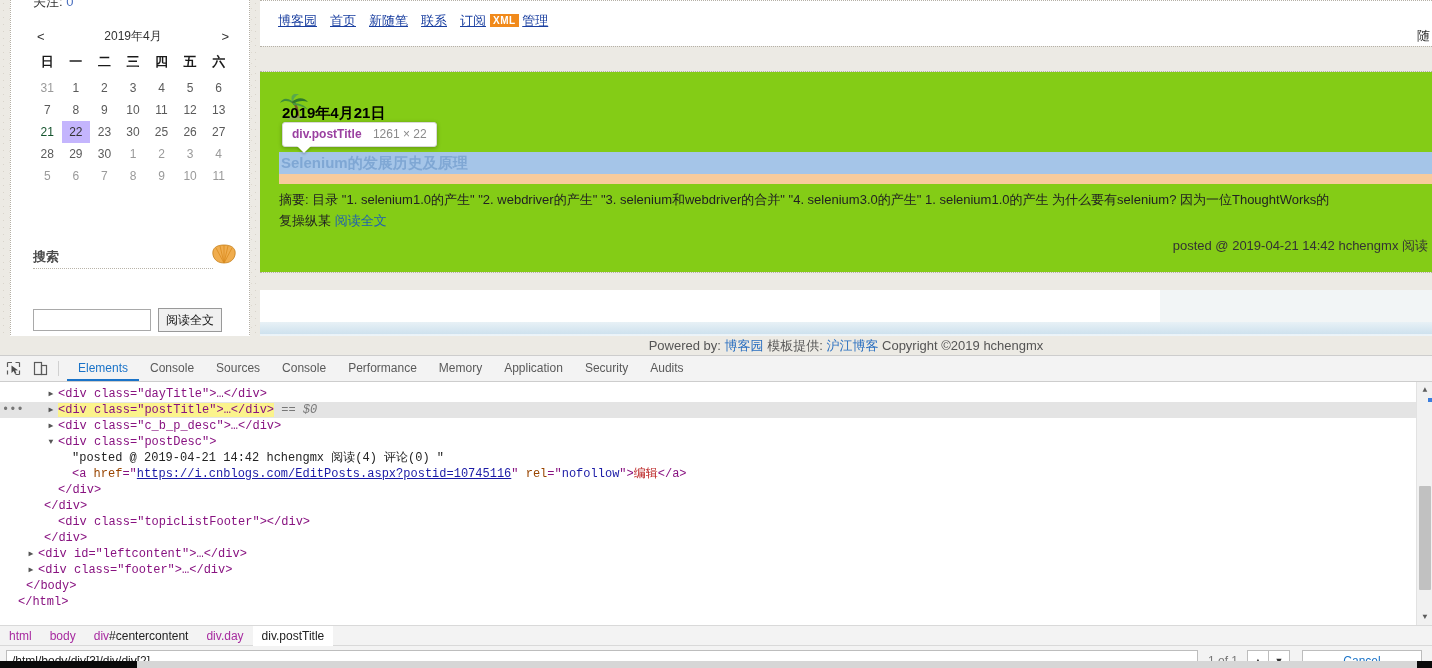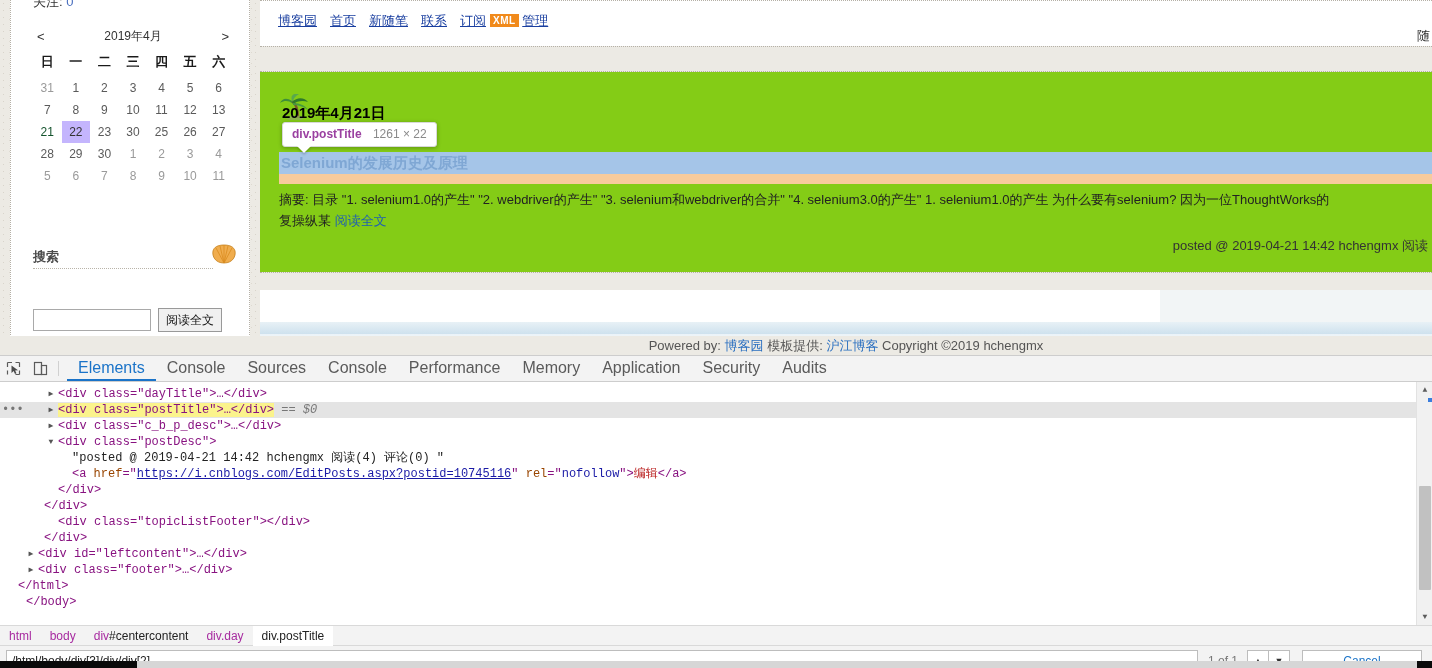--- a/index.html
+++ b/index.html
@@ -223,21 +223,21 @@
   }
   .dt-icon-btn {
     width: 27px; display: flex; align-items: center; justify-content: center;
     cursor: pointer;
   }
   .dt-div {
     width: 1px; background: #d0d0d0; margin: 5px 8px 5px 4px;
   }
   .dt-tab {
     display: flex; align-items: center; padding: 0 11px;
-    font-size: 16px; color: #5a5a5a; cursor: pointer;
+    font-size: 12px; color: #5a5a5a; cursor: pointer;
     border-bottom: 2px solid transparent;
   }
   .dt-tab.active { color: #1a73c8; border-bottom: 2px solid #1a73c8; }
 
   
   .dt-tree {
     position: relative; height: 243px; overflow: hidden;
     background: #fff;
     font-family: "Liberation Mono", monospace; font-size: 12px;
     line-height: 16px; color: #222; padding-top: 4px;
@@ -561,24 +561,24 @@
       </div>
       <div class="tl">
         <span class="arw" style="left:26px;">▶</span>
         <span style="padding-left:20px;"><span class="pnc">&lt;div id="leftcontent"&gt;…&lt;/div&gt;</span></span>
       </div>
       <div class="tl">
         <span class="arw" style="left:26px;">▶</span>
         <span style="padding-left:20px;"><span class="pnc">&lt;div class="footer"&gt;…&lt;/div&gt;</span></span>
       </div>
       <div class="tl">
+        <span style="padding-left:8px;"><span class="pnc">&lt;/body&gt;</span></span>
+      </div>
+      <div class="tl">
         <span style="padding-left:0px;"><span class="pnc">&lt;/html&gt;</span></span>
-      </div>
-      <div class="tl">
-        <span style="padding-left:8px;"><span class="pnc">&lt;/body&gt;</span></span>
       </div>
 
       <div class="dt-scroll">
         <div class="sb-arrow" style="top:0;">▲</div>
         <div class="blue-mark"></div>
         <div class="sb-thumb"></div>
         <div class="sb-arrow" style="bottom:0;">▼</div>
       </div>
     </div>
 

